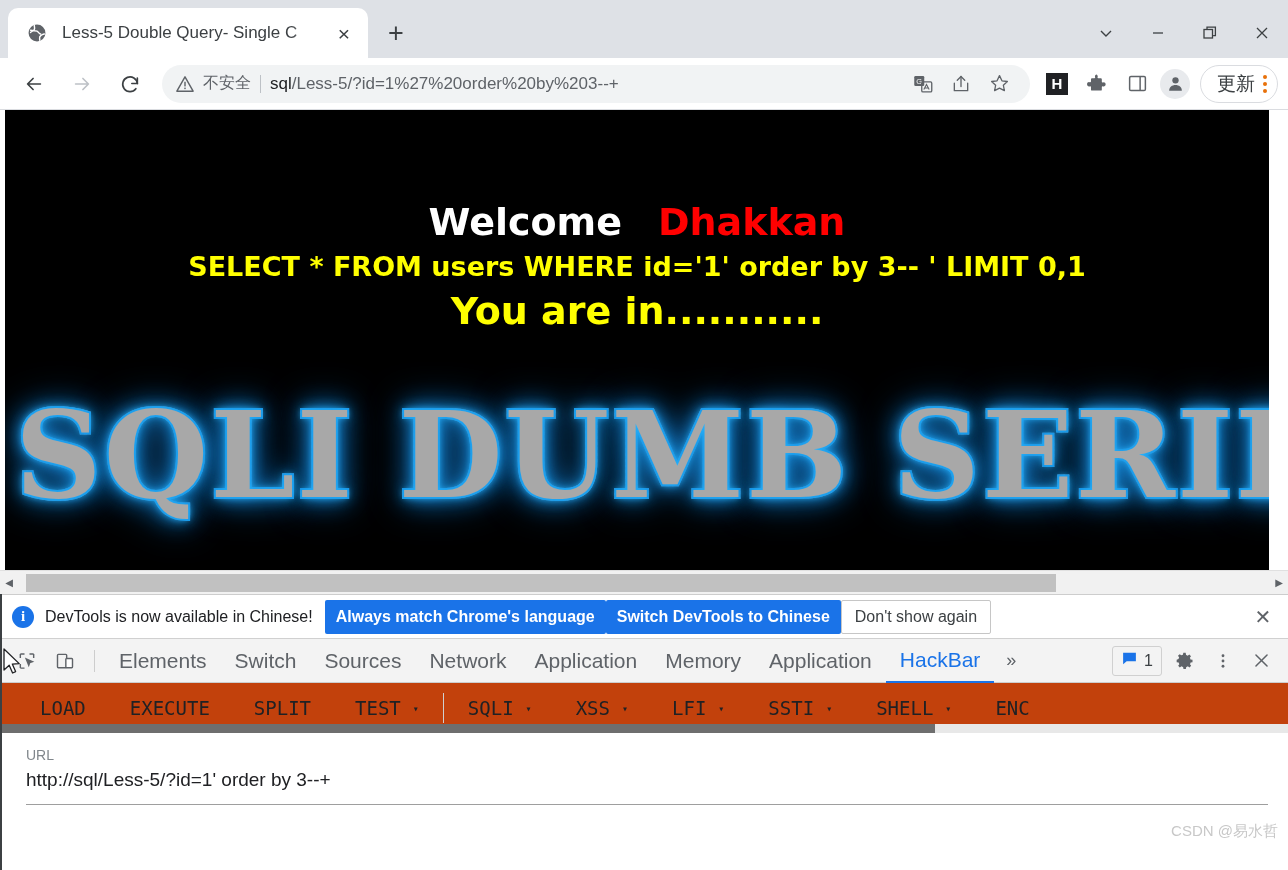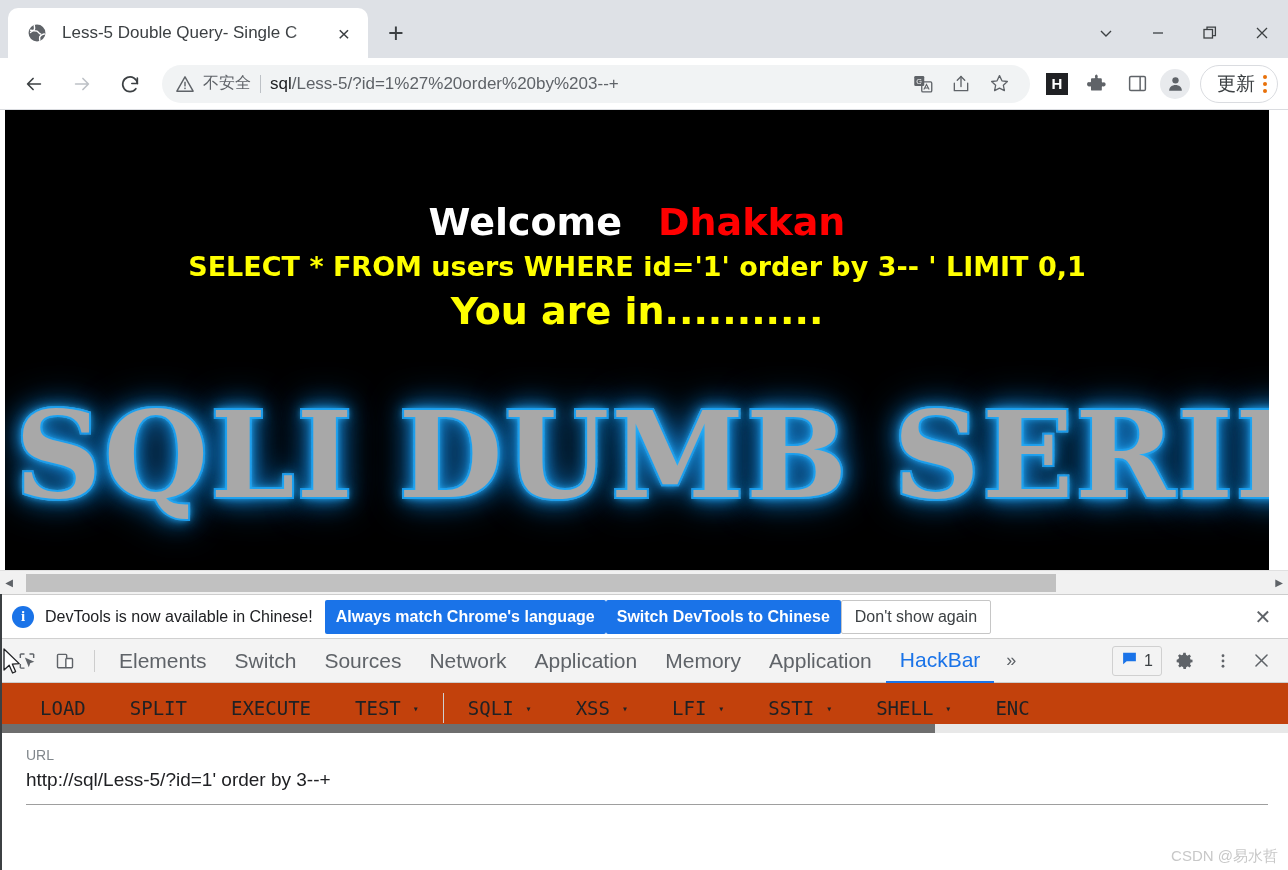--- a/index.html
+++ b/index.html
@@ -273,21 +273,21 @@
     font-size: 19px; color: #202124; padding-bottom: 13px;
     border-bottom: 1px solid #9e9e9e;
     font-family: "Liberation Sans", sans-serif;
     white-space: nowrap; overflow: hidden;
   }
   .dt-leftborder {
     position:absolute; left:0; top:594px; width:2px; height:276px; background:#3c4043;
   }
 
   .watermark {
-    position: absolute; right: 10px; bottom: 4px;
+    position: absolute; right: 10px; bottom: 29px;
     font-size: 15px; color: #c8c8c8;
     font-family: "Liberation Sans", sans-serif;
     white-space: nowrap;
   }
   .cursor-arrow { position:absolute; left: 2px; top: 648px; width: 22px; height: 30px; }
 </style>
 </head>
 <body>
 
 <div id="app">
@@ -496,24 +496,24 @@
         </div>
       </div>
     </div>
 
     <div class="hb">
       <div class="hb-toolbar">
         <div class="hb-btn">
             <span>LOAD</span>
           </div>
         <div class="hb-btn">
+            <span>EXECUTE</span>
+          </div>
+        <div class="hb-btn">
             <span>SPLIT</span>
-          </div>
-        <div class="hb-btn">
-            <span>EXECUTE</span>
           </div>
         <div class="hb-btn">
             <span>TEST</span>
             <span class="hb-caret">▾</span>
           </div>
         <span class="hb-sep"></span>
         <div class="hb-btn">
             <span>SQLI</span>
             <span class="hb-caret">▾</span>
           </div>

